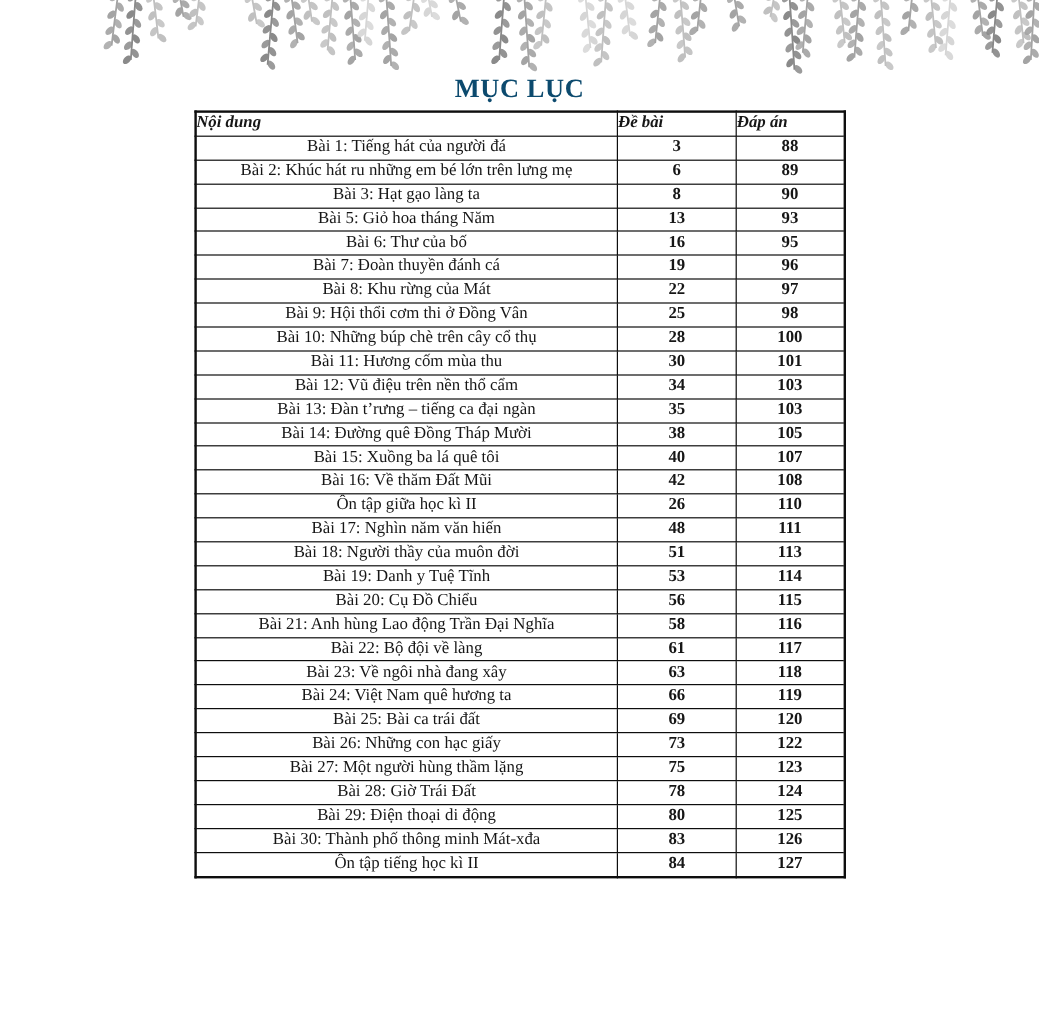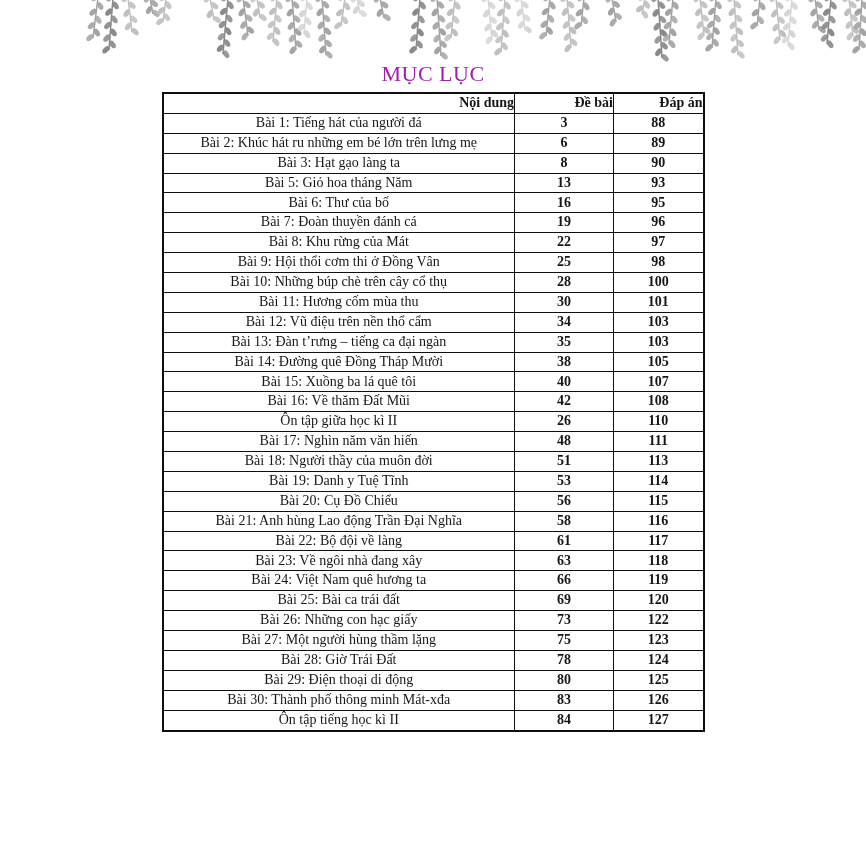--- a/index.html
+++ b/index.html
@@ -9,43 +9,44 @@
     font-family: "Liberation Serif", "DejaVu Serif", serif;
     color: #161616;
     position: relative;
     overflow: hidden;
   }
   .vines-svg { position: absolute; top: 0; left: 0; pointer-events: none; }
   .page-title {
     margin: 61px 0 0 0;
     text-align: center;
     font-size: 22px;
-    font-weight: normal;
+    font-weight: bold;
     letter-spacing: 0.5px;
-    color: #a21caf;
+    color: #0c4a6e;
   }
   table.toc {
     border-collapse: collapse;
     table-layout: fixed;
     width: 541px;
     margin: 5px auto 0 auto;
     border: 2.5px solid #0e0e0e;
   }
   table.toc th, table.toc td {
     border: 1.5px solid #0e0e0e;
     height: 18.9px;
     padding: 0;
     font-size: 14px;
     line-height: 1.05;
     overflow: hidden;
     white-space: nowrap;
   }
   table.toc th {
     font-weight: bold;
-    text-align: right;
+    text-align: left;
+    font-style: italic;
   }
   td.title-cell { text-align: center; padding-left: 6px; }
   td.num-cell { text-align: center; font-weight: bold; }
 </style>
 </head>
 <body>
 
 <svg class="vines-svg" id="vines" width="866" height="72" viewBox="0 0 866 72">
     <path d="M98 -2 Q95 20.900000000000002 93 38" fill="none" stroke="#a4a4a4" stroke-width="1.5"></path>
     <ellipse cx="94.9" cy="-2.4" rx="4.3" ry="2.6" fill="#a4a4a4" opacity="0.85" transform="rotate(137.5 94.9 -2.4)"></ellipse>

